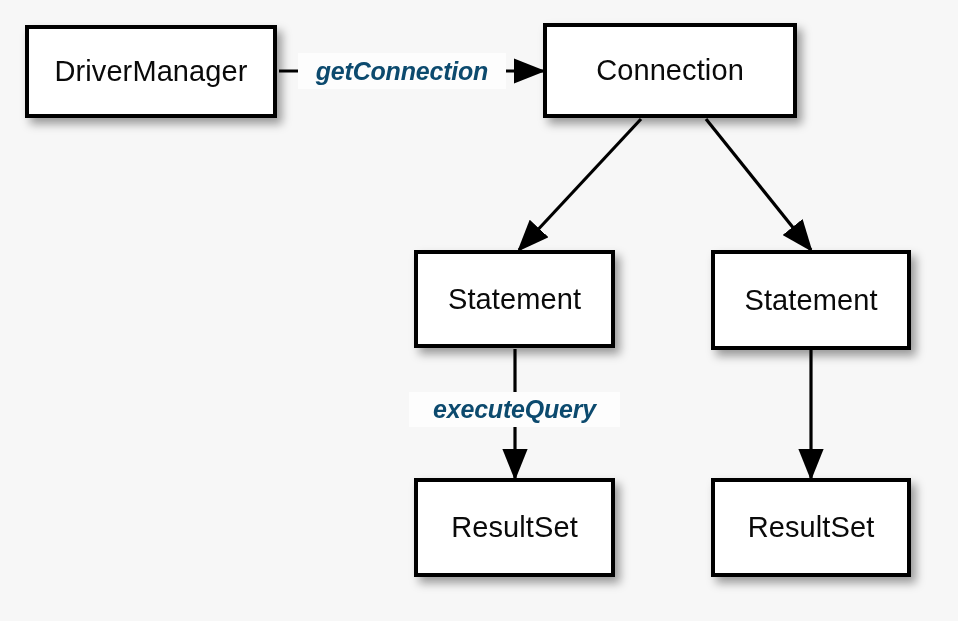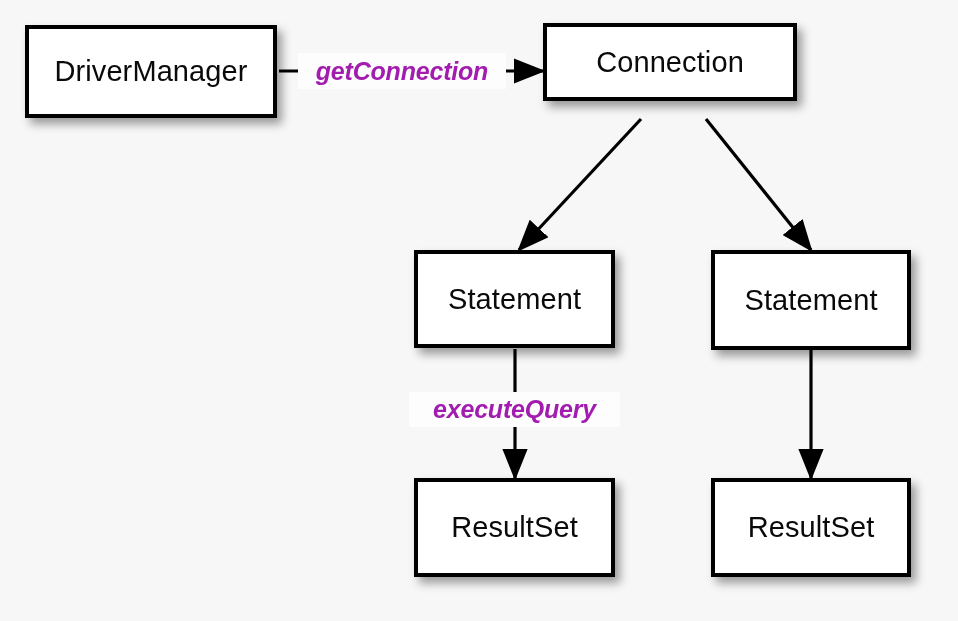--- a/index.html
+++ b/index.html
@@ -46,21 +46,21 @@
     letter-spacing: 0.1px;
     white-space: nowrap;
   }
   .edge-label {
     position: absolute;
     background: #fdfdfd;
     font-family: "Liberation Sans", sans-serif;
     font-style: italic;
     font-weight: bold;
     font-size: 25px;
-    color: #a21caf;
+    color: #0c4a6e;
     white-space: nowrap;
     display: flex;
     align-items: center;
     justify-content: center;
     letter-spacing: -0.2px;
     z-index: 4;
   }
 </style>
 </head>
 <body>
@@ -82,21 +82,21 @@
 
     <line x1="515" y1="349" x2="515" y2="478" stroke="#000000" stroke-width="3.2" marker-end="url(#arrowhead)"></line>
 
     <line x1="811" y1="350" x2="811" y2="478" stroke="#000000" stroke-width="3.2" marker-end="url(#arrowhead)"></line>
   </svg>
 
   <div class="node" style="left:25px; top:25px; width:252px; height:93px;">
     <span class="node-label">DriverManager</span>
   </div>
 
-  <div class="node" style="left:543px; top:23px; width:254px; height:78px;">
+  <div class="node" style="left:543px; top:23px; width:254px; height:95px;">
     <span class="node-label">Connection</span>
   </div>
 
   <div class="node" style="left:414px; top:250px; width:201px; height:98px;">
     <span class="node-label">Statement</span>
   </div>
 
   <div class="node" style="left:711px; top:250px; width:200px; height:100px;">
     <span class="node-label">Statement</span>
   </div>

